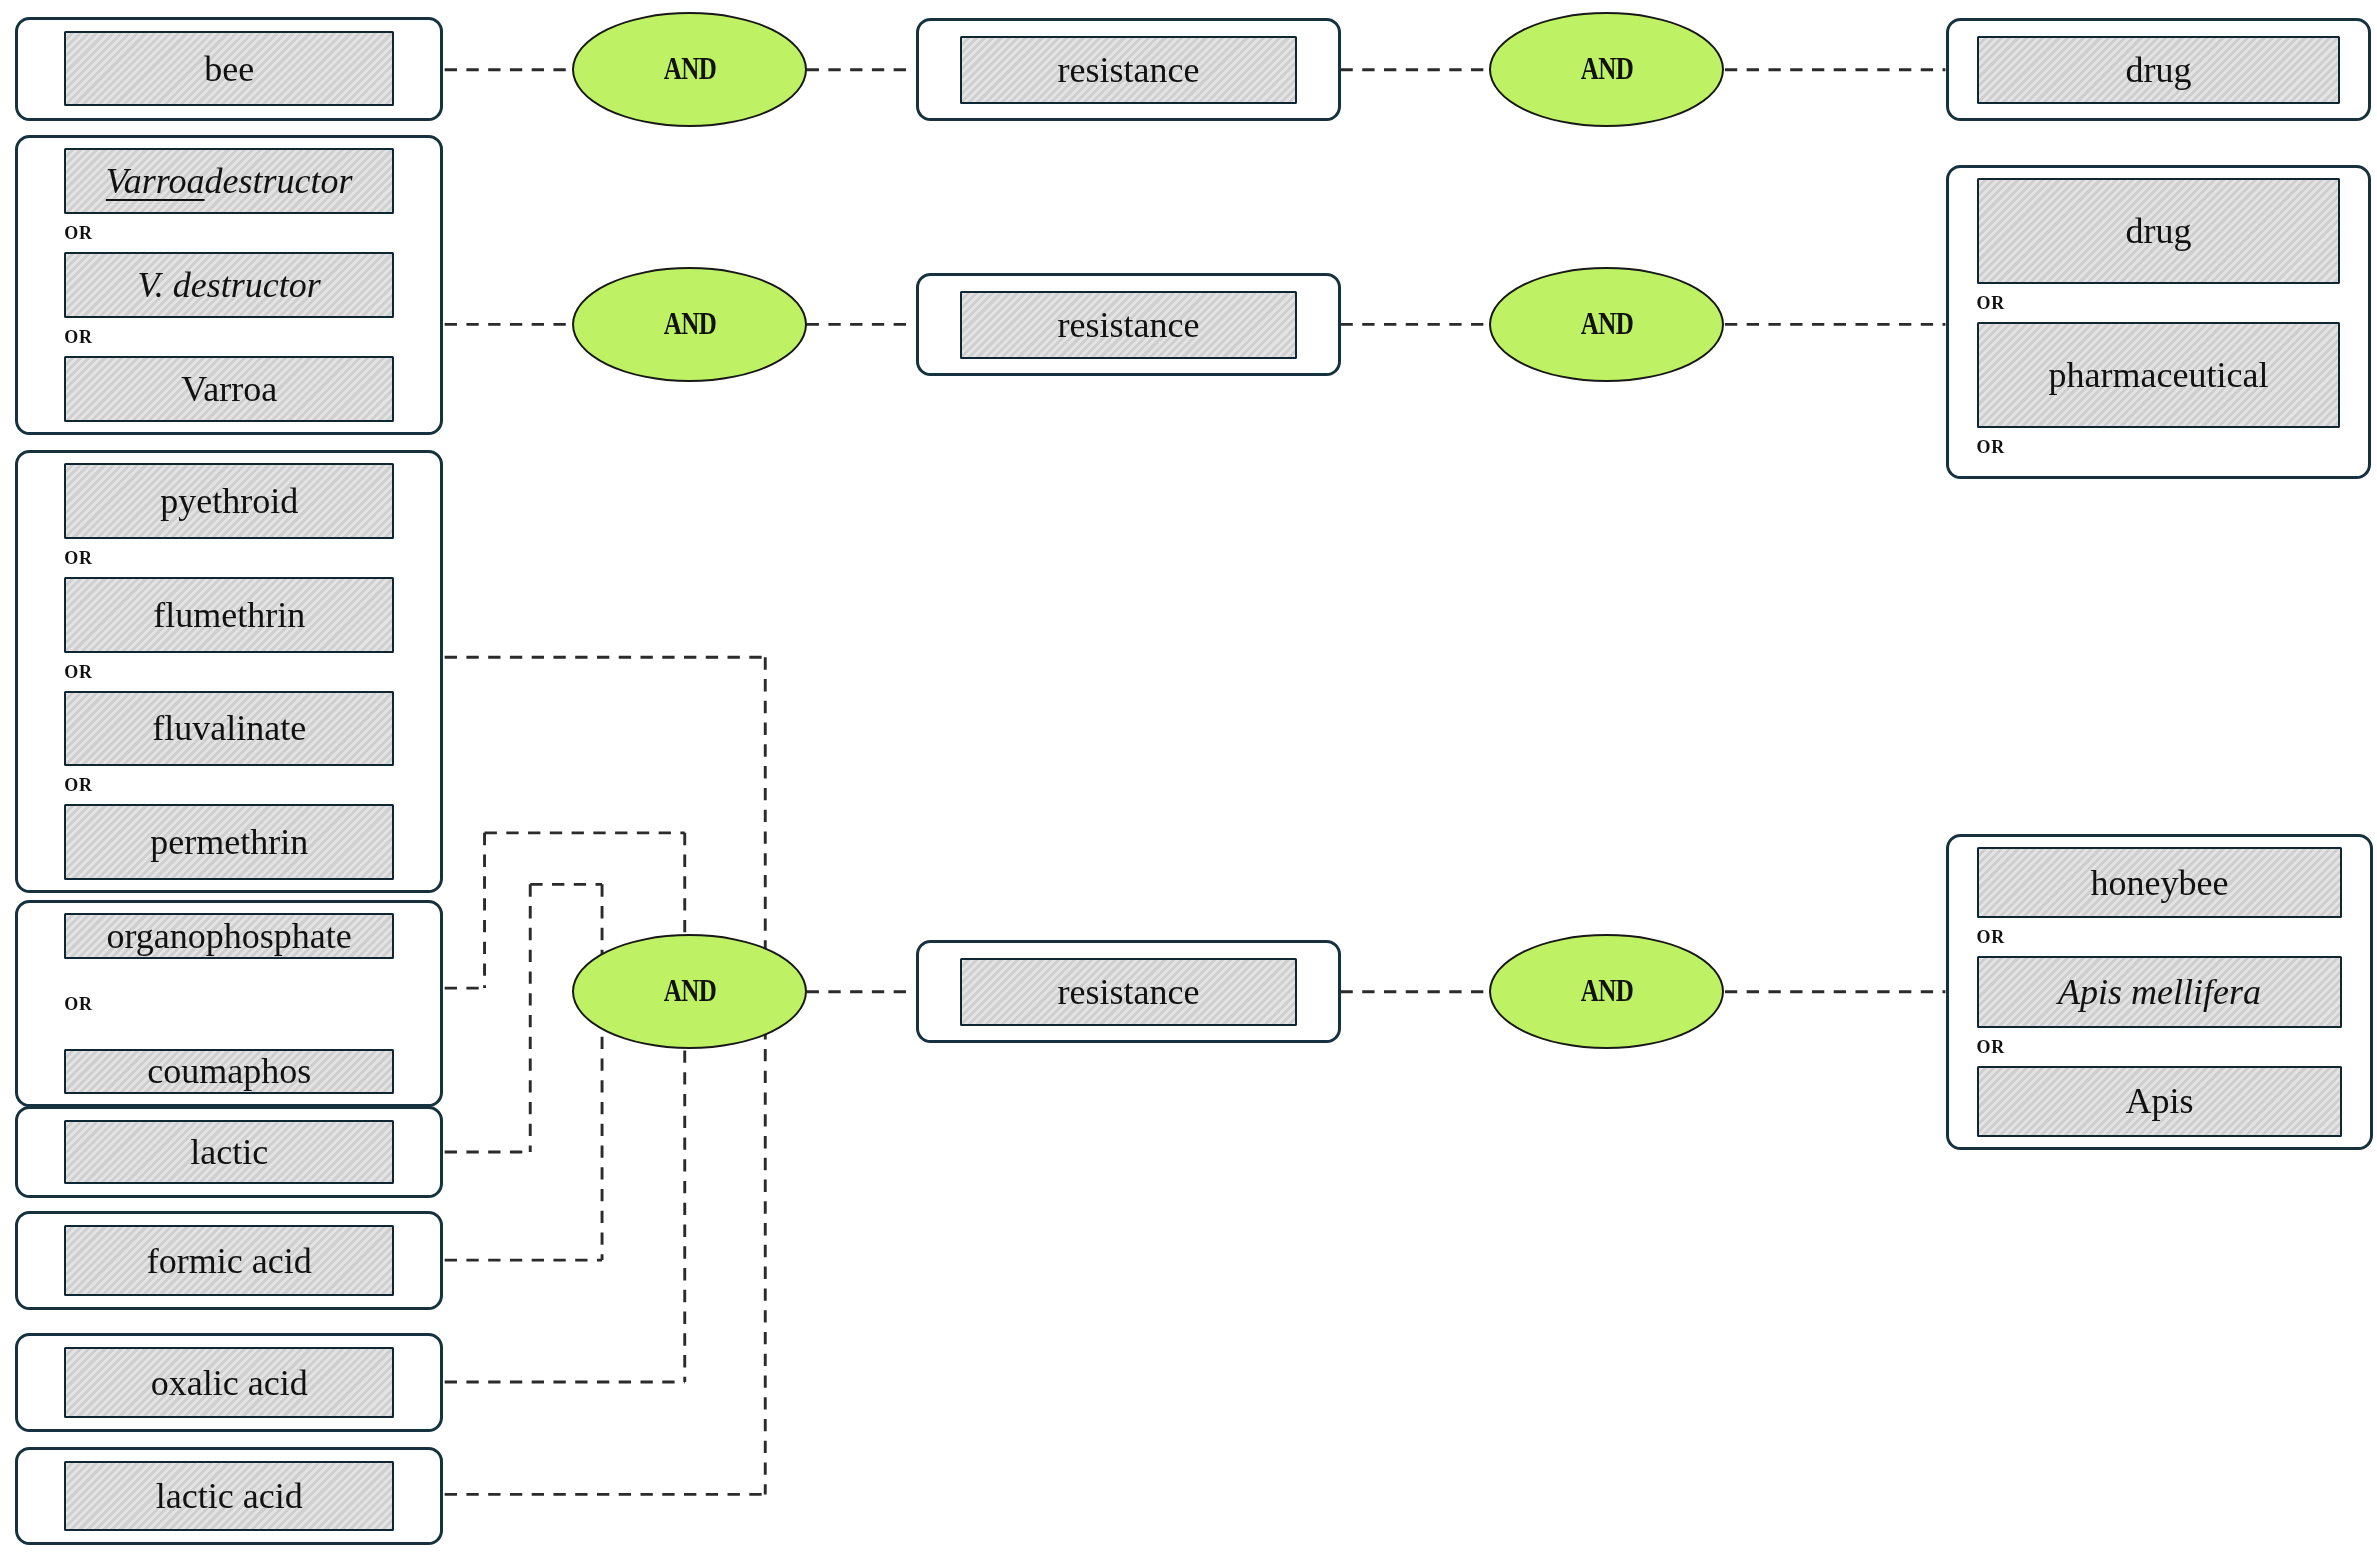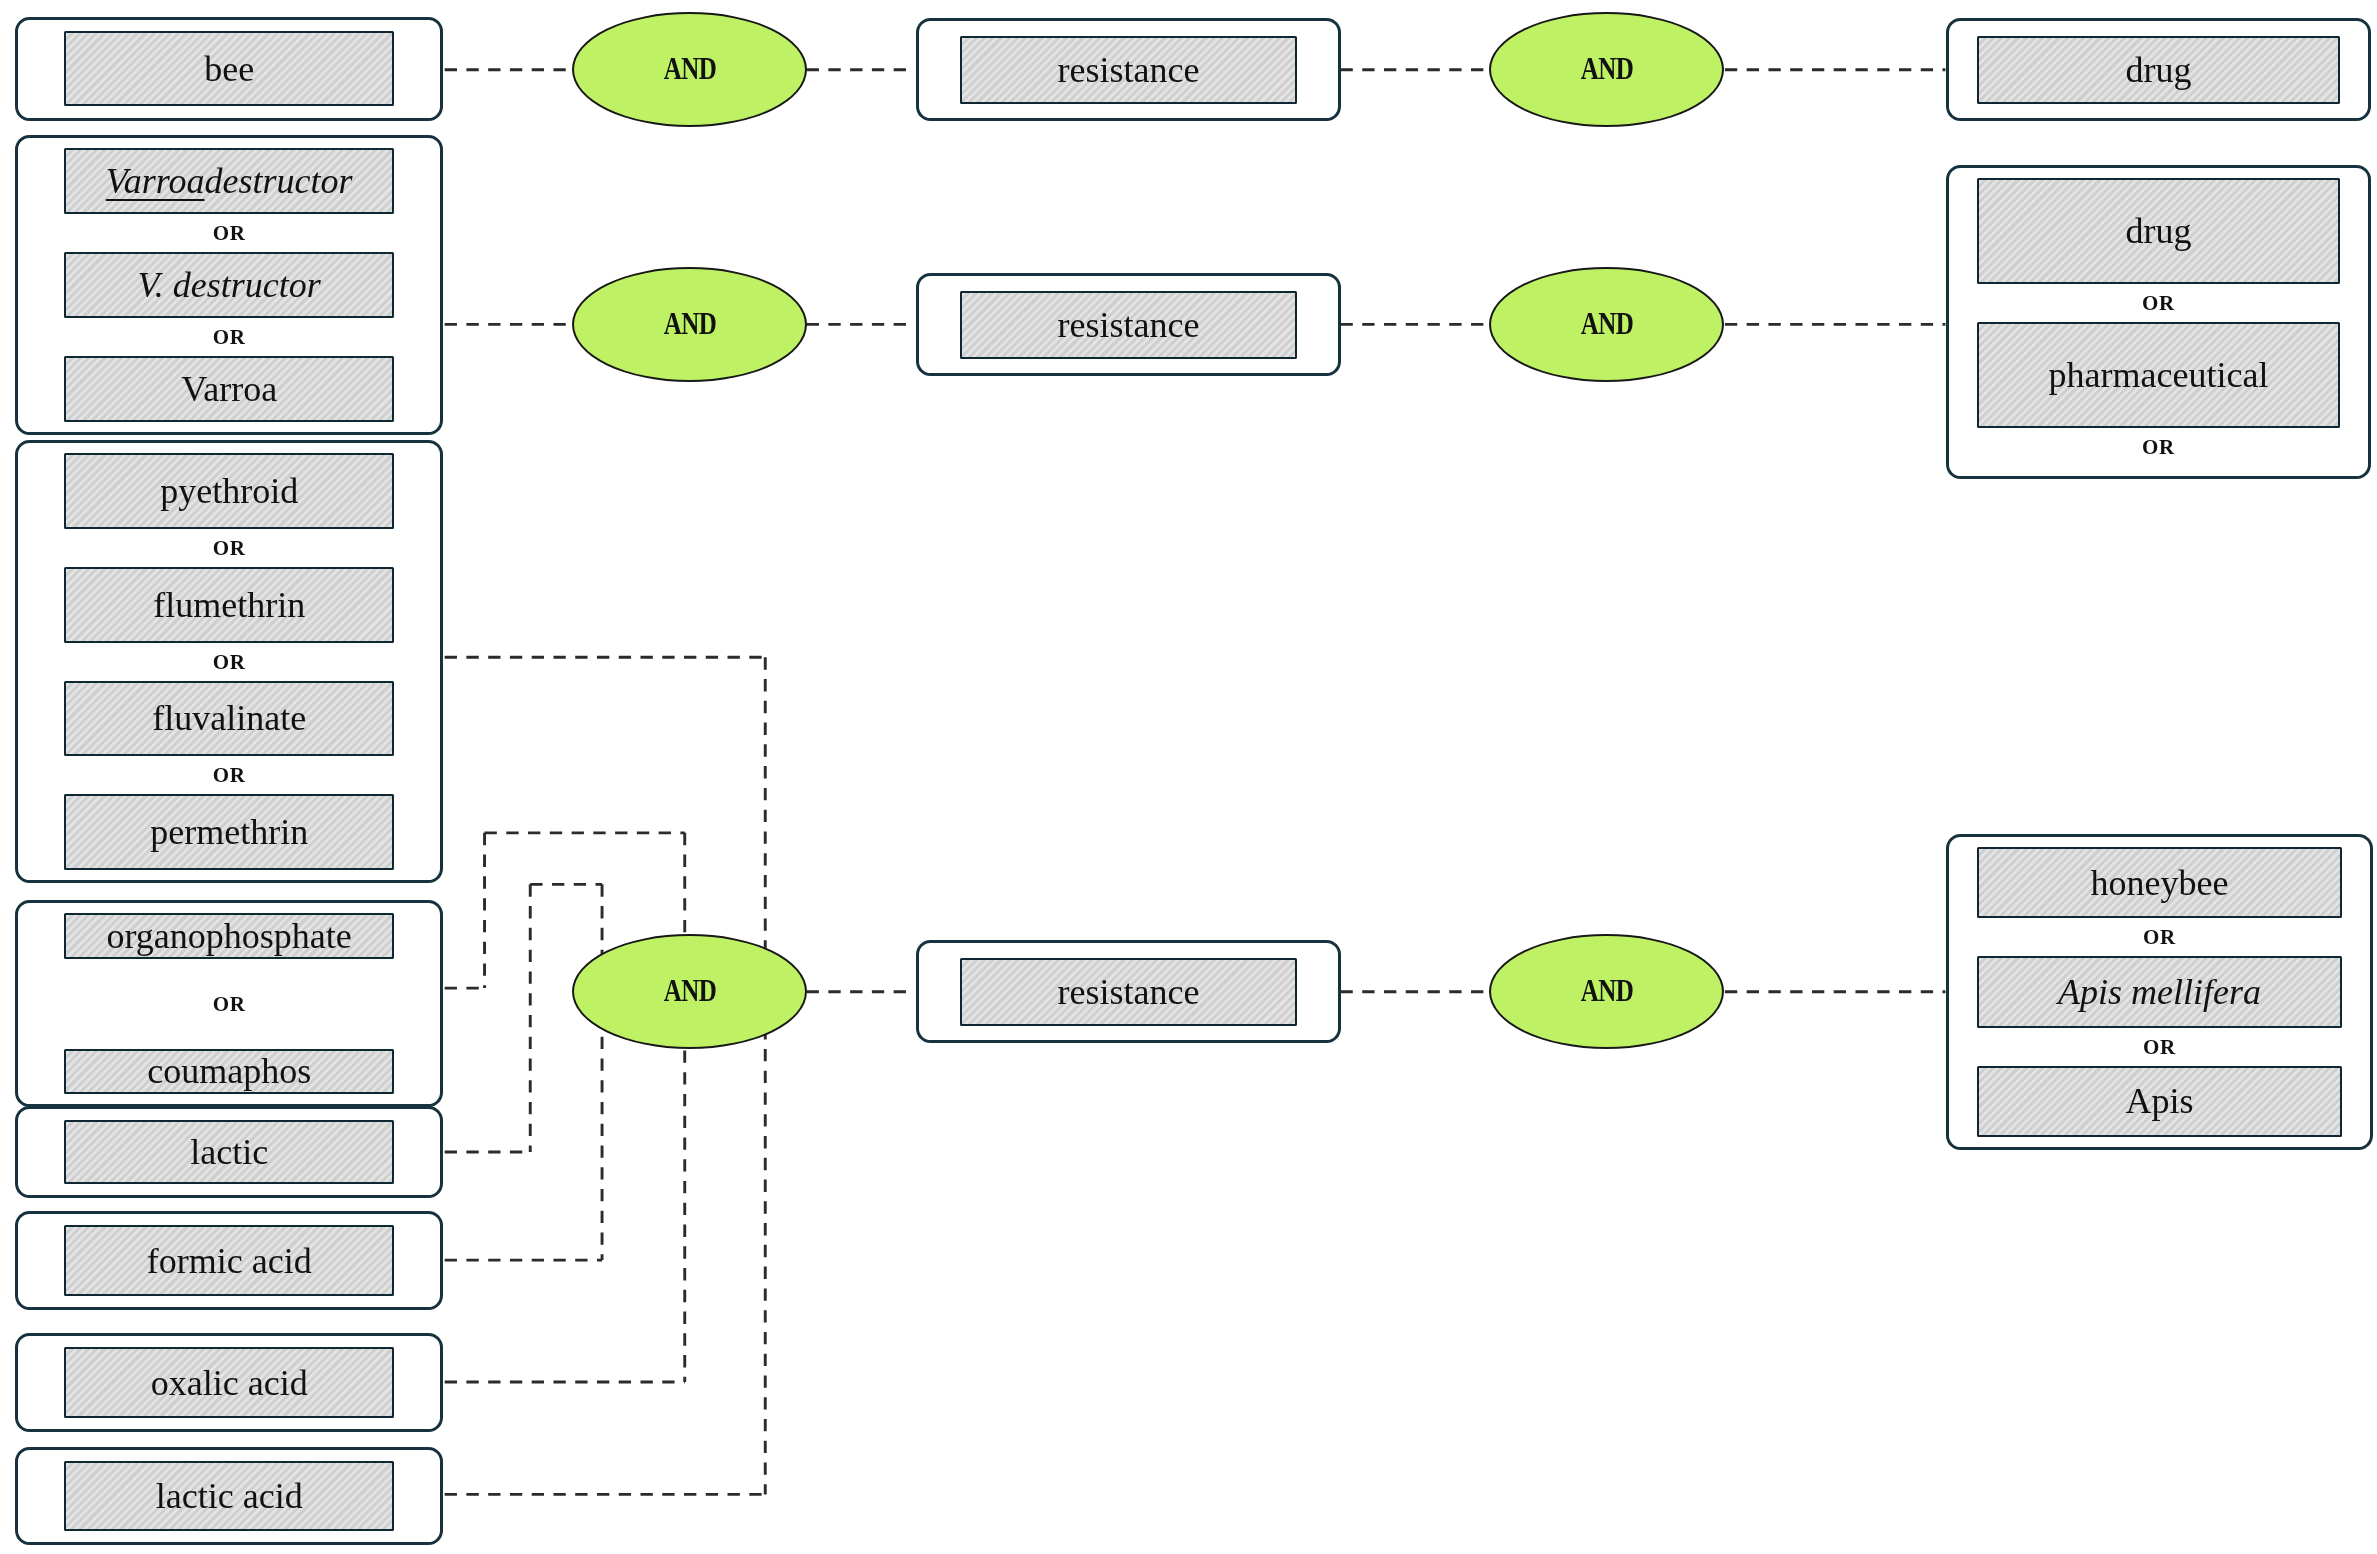--- a/index.html
+++ b/index.html
@@ -29,21 +29,21 @@
     background-image:repeating-linear-gradient(135deg, rgba(255,255,255,.30) 0 2.9px, rgba(0,0,0,.035) 2.9px 5.8px);
     border:2.9px solid #0f2733;
     border-radius:1.5px;
     font-size:36px;line-height:1;
     white-space:nowrap;
   }
   .term.it{font-style:italic;}
   .u{text-decoration:underline;text-decoration-thickness:2.2px;text-underline-offset:5.8px;}
   .or{
     height:38px;line-height:38px;flex:0 0 38px;
-    text-align:center;font-weight:700;font-size:21px;letter-spacing:0.7px;
+    font-weight:700;font-size:18px;letter-spacing:0.7px;
   }
   .andop{
     position:absolute;z-index:3;box-sizing:border-box;
     background:#bef264;
     border:2.2px solid #181818;
     border-radius:50%;
     display:flex;align-items:center;justify-content:center;
   }
   .andop span{
     display:inline-block;
@@ -87,21 +87,21 @@
     <div class="group" style="left: 15.2px; top: 135px; width: 428px; height: 300px; padding: 10.2px 46px;">
       <div class="term it">
         <span class="u">Varroa</span>
         <span> destructor</span>
       </div>
       <div class="or">OR</div>
       <div class="term it">V. destructor</div>
       <div class="or">OR</div>
       <div class="term">Varroa</div>
     </div>
-    <div class="group" style="left: 15.2px; top: 440px; width: 428px; height: 443px; padding: 10.2px 46px;">
+    <div class="group" style="left: 15.2px; top: 450px; width: 428px; height: 443px; padding: 10.2px 46px;">
       <div class="term">pyethroid</div>
       <div class="or">OR</div>
       <div class="term">flumethrin</div>
       <div class="or">OR</div>
       <div class="term">fluvalinate</div>
       <div class="or">OR</div>
       <div class="term">permethrin</div>
     </div>
     <div class="group" style="left: 15.2px; top: 900px; width: 428px; height: 207px; padding: 10.2px 46px; gap: 26px;">
       <div class="term">organophosphate</div>

